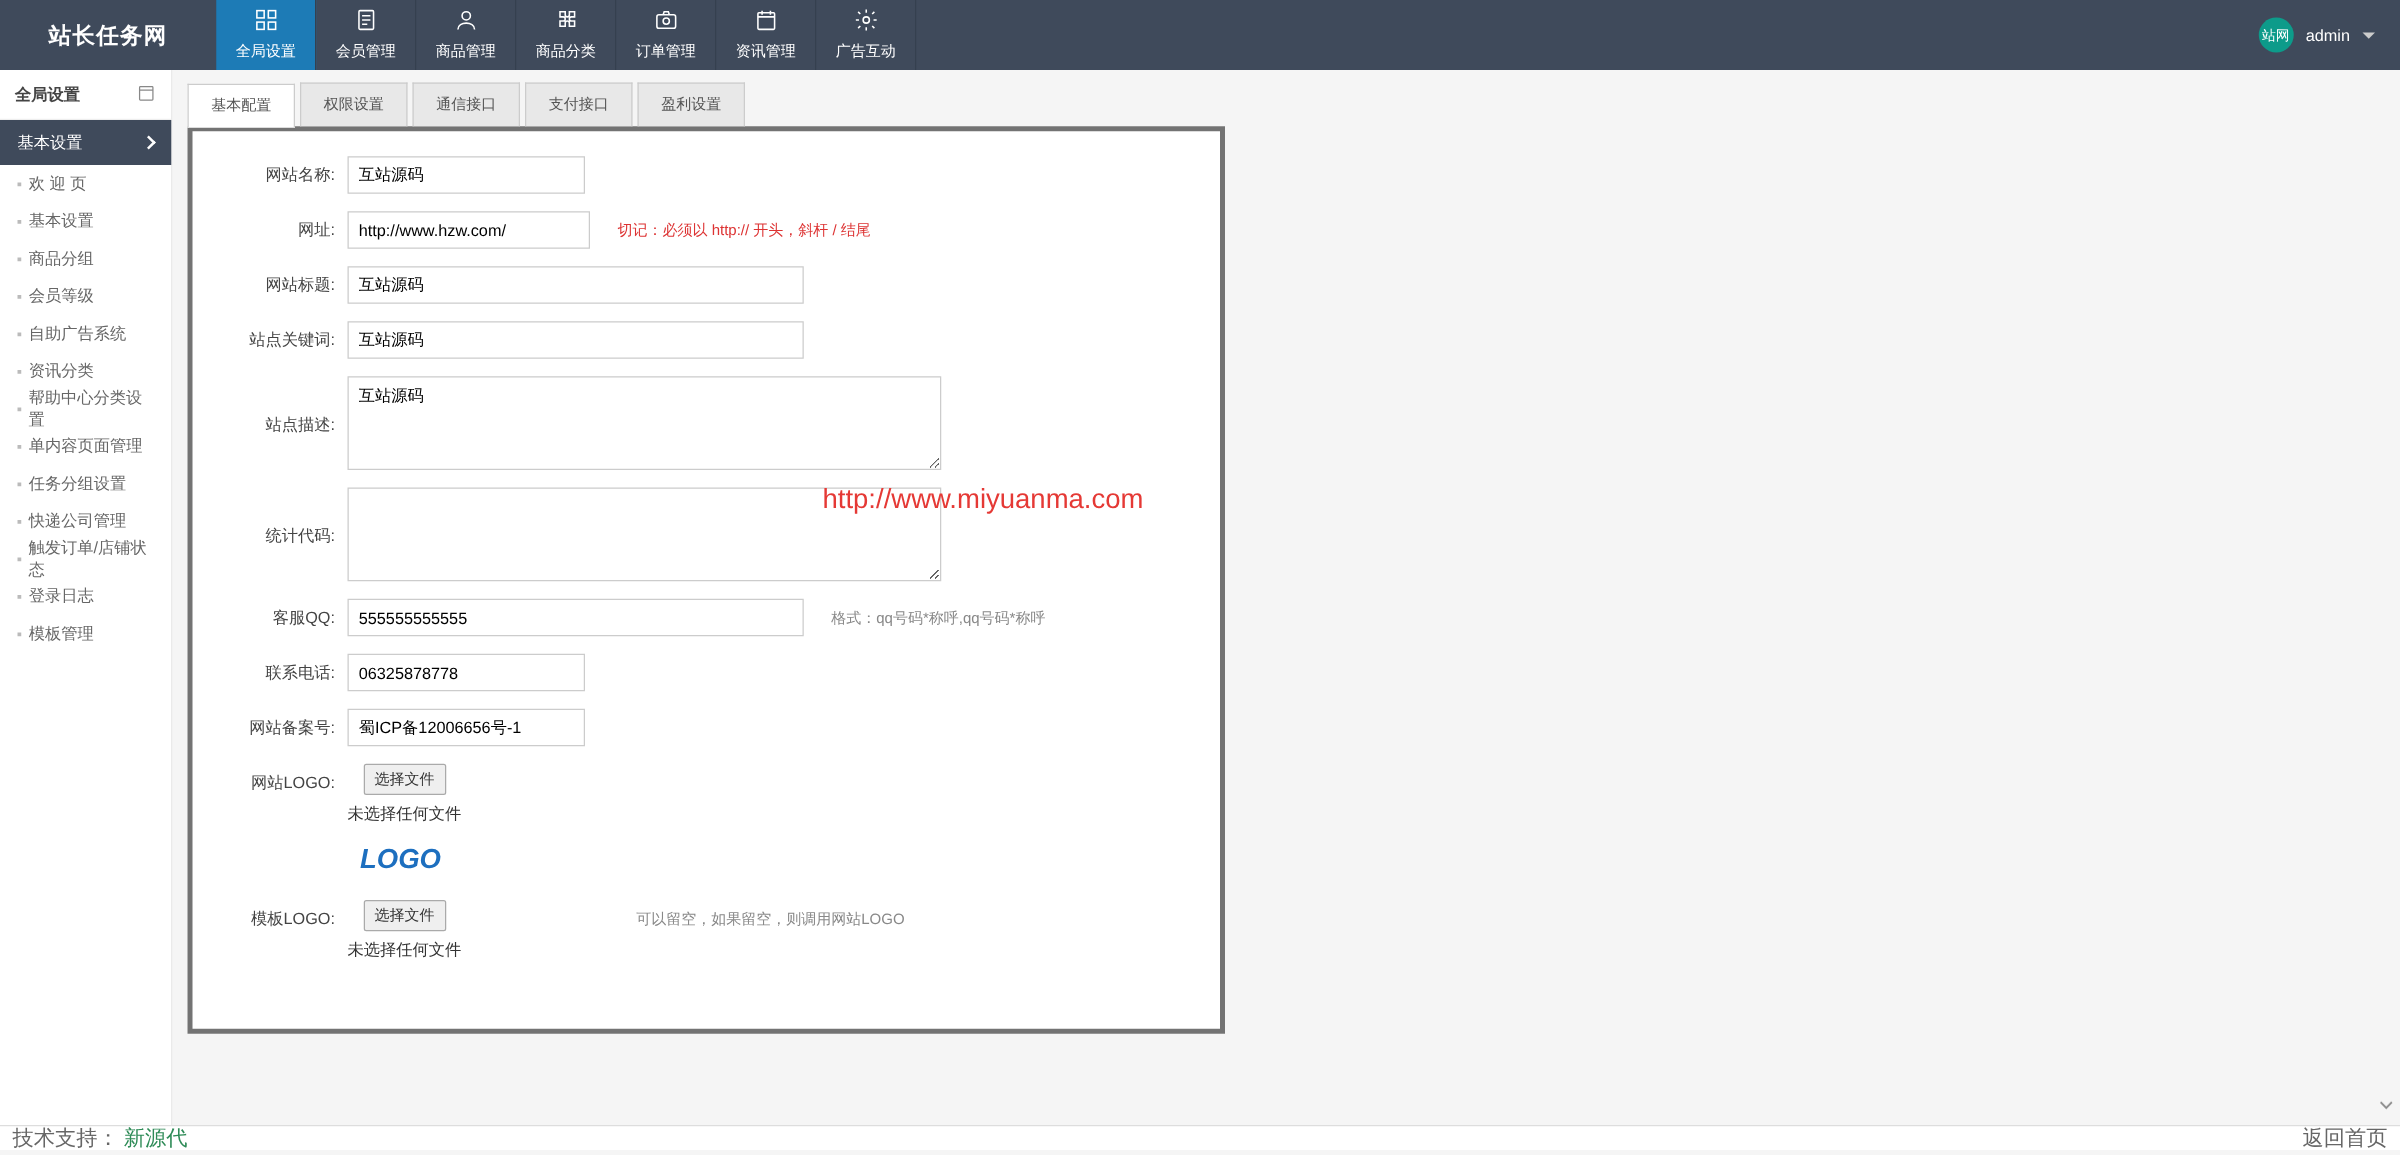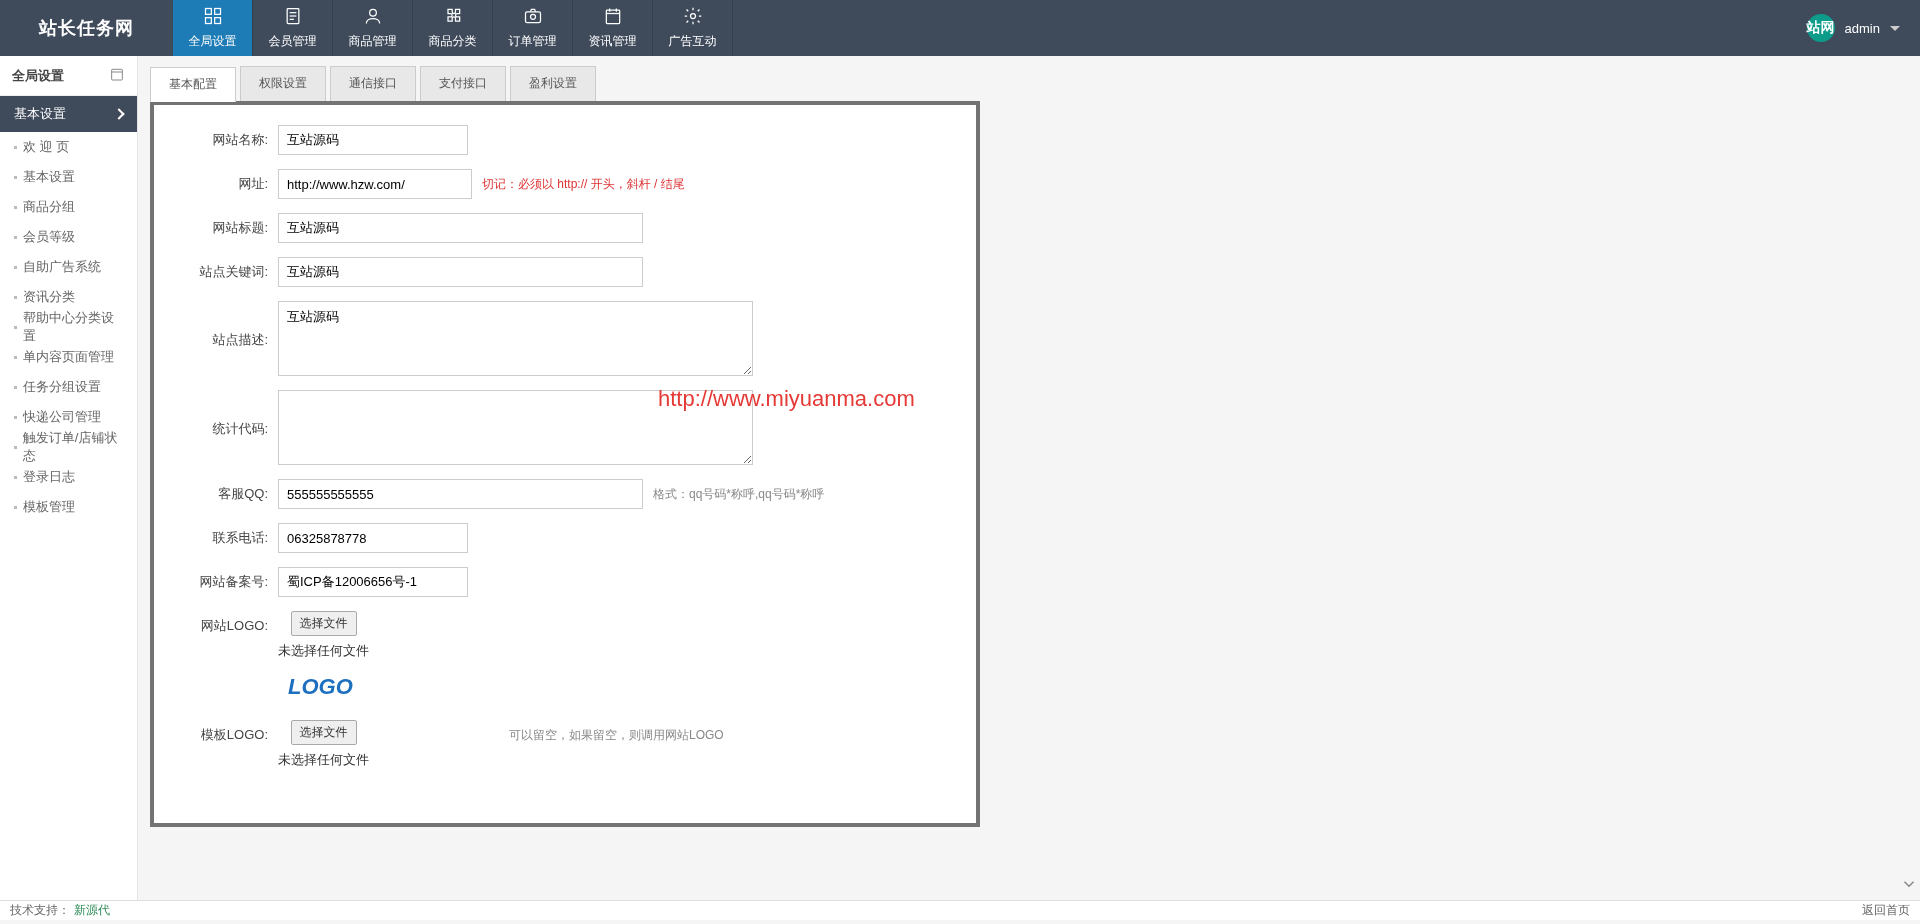--- a/index.html
+++ b/index.html
@@ -48,21 +48,21 @@
   margin-left: auto;
   display: flex;
   align-items: center;
   padding-right: 20px;
   gap: 10px;
 }
 .avatar {
   width: 28px; height: 28px; border-radius: 50%;
   background: #0d9b8a;
   display: flex; align-items: center; justify-content: center;
-  font-size: 14px; color: #fff; font-weight: bold;
+  font-size: 11px; color: #fff;
 }
 .chevron-down {
   width: 0; height: 0;
   border-left: 5px solid transparent;
   border-right: 5px solid transparent;
   border-top: 5px solid #ccc;
 }
 .main {
   display: flex;
   height: calc(100vh - 56px - 24px);
@@ -162,21 +162,21 @@
   border: 1px solid #ccc;
   padding: 0 8px;
   font-size: 13px;
 }
 .row textarea {
   border: 1px solid #ccc;
   padding: 6px 8px;
   font-size: 13px;
   resize: both;
 }
-.hint { color: #888; font-size: 12px; padding-top: 7px; }
+.hint { color: #888; font-size: 12px; padding-top: 7px; margin-left: 12px; }
 .hint.red { color: #d33; }
 .file-wrap { display: flex; align-items: center; gap: 6px; flex-direction: column; }
 .file-btn {
   border: 1px solid #aaa;
   background: #efefef;
   padding: 3px 8px;
   font-size: 12px;
   border-radius: 2px;
   cursor: pointer;
 }
@@ -195,21 +195,21 @@
   font-size: 22px;
   pointer-events: none;
 }
 .footer {
   height: 20px;
   background: #fff;
   border-top: 1px solid #ddd;
   display: flex;
   align-items: center;
   padding: 0 10px;
-  font-size: 12px;
+  font-size: 17px;
   color: #666;
 }
 .footer .link { color: #2e8b57; margin-left: 4px; cursor: pointer; }
 .footer .right { margin-left: auto; color: #666; cursor: pointer; }
 .calendar-icon svg, .side-head svg { width: 16px; height: 16px; stroke: #888; fill: none; stroke-width: 1.5; }
 .page-scroll { position: fixed; right: 2px; bottom: 28px; }
 .page-scroll svg { width: 18px; height: 18px; stroke: #888; fill:none; stroke-width:2; }
 </style>
 </head>
 <body>

